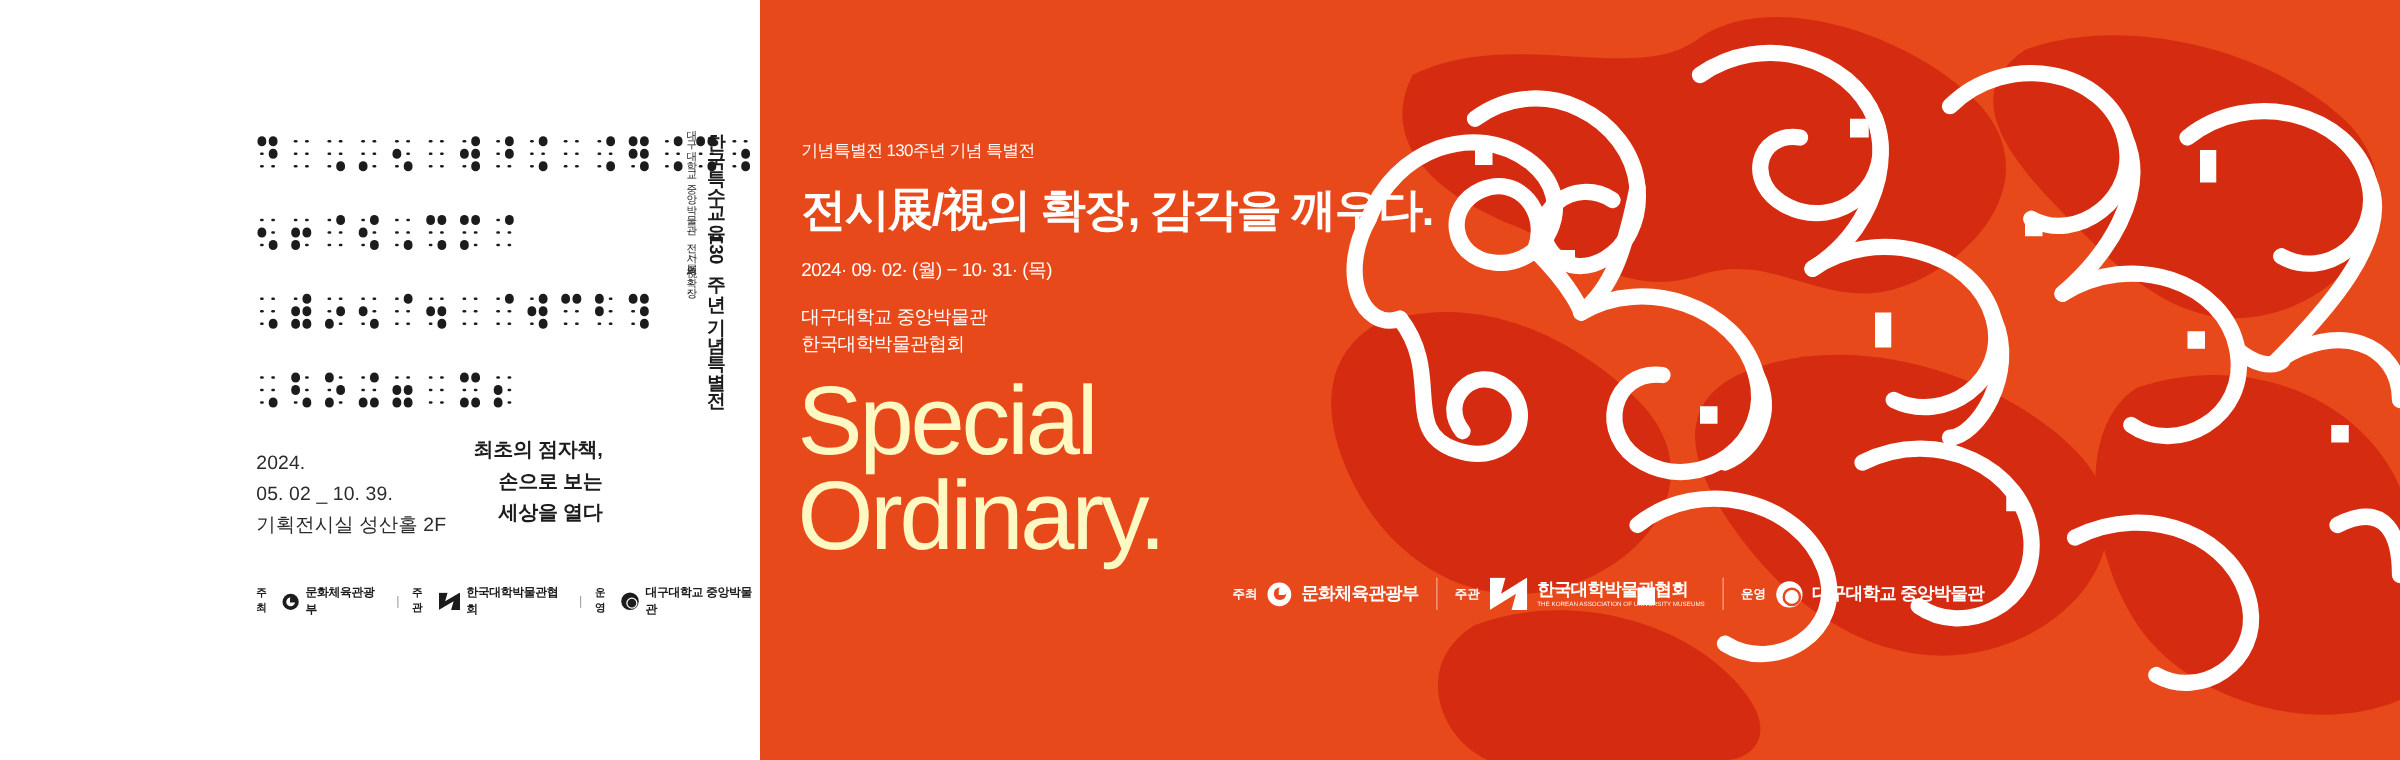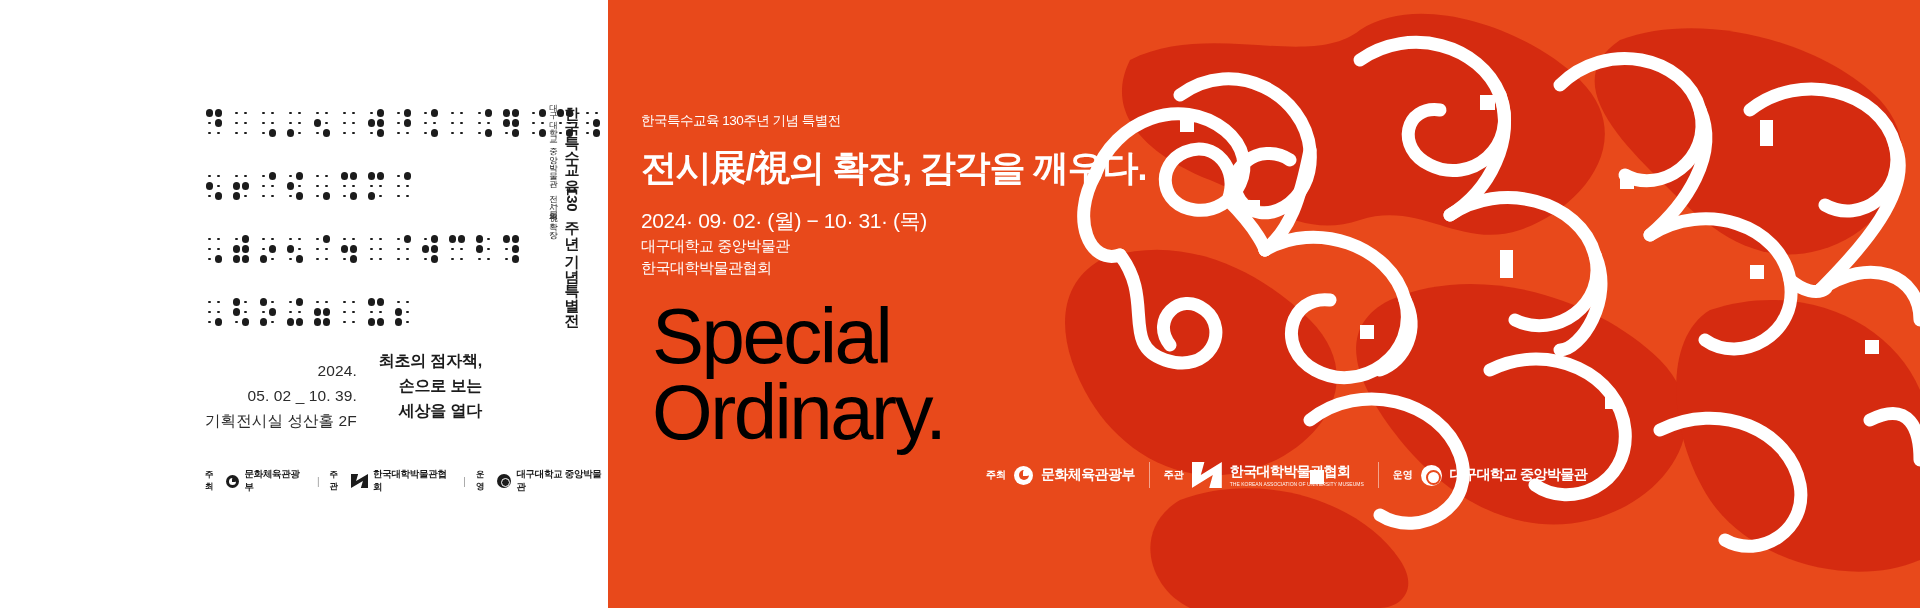--- a/index.html
+++ b/index.html
@@ -13,21 +13,21 @@
   #braille-block { position:absolute; left:205px; top:108px; width:300px; }
   .braille-line { display:flex; gap:9px; margin-bottom:33px; }
   .bcell { display:grid; grid-template-columns:repeat(2,9px); grid-template-rows:repeat(3,10px);
            gap:0px; }
   .bdot { width:9px; height:10px; display:flex; align-items:center; justify-content:center; }
   .bdot i { display:block; border-radius:50%; background:#1c1c1c; }
   .bdot.on i { width:7.2px; height:7.2px; }
   .bdot.off i { width:2.6px; height:2.6px; }
 
   #left-date { position:absolute; left:205px; top:358px; color:#2b2b2b;
-               font-size:15.5px; line-height:25px; letter-spacing:.1px;text-align:right; }
+               font-size:15.5px; line-height:25px; letter-spacing:.1px; }
   #left-slogan { position:absolute; right:126px; top:348px; text-align:right; color:#1c1c1c;
                font-size:16px; font-weight:bold; line-height:25px; letter-spacing:-.2px; }
 
   
   #left-credits { position:absolute; left:205px; top:468px; display:flex; align-items:center;
                   gap:10px; font-size:9px; color:#1c1c1c; }
   #left-credits .cr-label { font-weight:bold; font-size:8.5px; }
   #left-credits .cr-sep { color:#9a9a9a; font-size:10px; }
   #left-credits .cr-name { font-weight:bold; font-size:9.5px; letter-spacing:-.3px; }
   #left-credits .cr-group { display:flex; align-items:center; gap:5px; }
@@ -52,24 +52,24 @@
            color:#1c1c1c; margin-top:2px; }
 
   
   #right-panel { position:absolute; left:608px; top:0; width:1312px; height:608px;
                  background:#e8491b; overflow:hidden; }
   #squiggle-art { position:absolute; right:0; top:0; width:860px; height:608px; }
 
   #headline-block { position:absolute; left:33px; top:112px; color:#fff; }
   #kicker { font-size:13.5px; letter-spacing:-.5px; margin-bottom:14px; }
   #main-title { font-size:36px; font-weight:bold; letter-spacing:-1.2px; margin-bottom:14px; }
-  #run-dates { font-size:21px; letter-spacing:-.4px; }
+  #run-dates { font-size:15px; letter-spacing:-.4px; margin-bottom:17px; }
   #venue { font-size:15px; line-height:22px; letter-spacing:-.5px; }
 
-  #bigtype { position:absolute; left:44px; top:298px; color:#000000;
+  #bigtype { position:absolute; left:30px; top:298px; color:#fef9c3;
              font-size:78px; font-weight:400; line-height:.98; letter-spacing:-2.5px; }
 
   
   #right-credits { position:absolute; left:378px; top:462px; display:flex; align-items:center;
                    gap:14px; color:#fff; }
   #right-credits .rc-group { display:flex; align-items:center; gap:8px; }
   #right-credits .rc-label { font-size:10px; font-weight:bold; }
   #right-credits .rc-name { font-size:14px; font-weight:bold; letter-spacing:-.6px; }
   #right-credits .rc-name small { display:block; font-size:5px; font-weight:normal;
                                   letter-spacing:0; opacity:.95; }
@@ -1053,21 +1053,21 @@
         <rect x="545" y="395" width="14" height="14"></rect>
         <rect x="690" y="265" width="14" height="14"></rect>
         <rect x="805" y="340" width="14" height="14"></rect>
         <rect x="250" y="470" width="14" height="14"></rect>
         <rect x="120" y="118" width="14" height="14"></rect>
         <rect x="700" y="120" width="13" height="26"></rect>
       </g>
     </svg>
 
     <div id="headline-block">
-      <div id="kicker">한국특수교육 130주년 기념 특별전</div>
+      <div id="kicker">기념특별전 130주년 기념 특별전</div>
       <div id="main-title">전시展/視의 확장, 감각을 깨우다.</div>
       <div id="run-dates">2024· 09· 02· (월) − 10· 31· (목)</div>
       <div id="venue">
         <div>대구대학교 중앙박물관</div>
         <div>한국대학박물관협회</div>
       </div>
     </div>
 
     <div id="bigtype">
       <div>Special</div>

